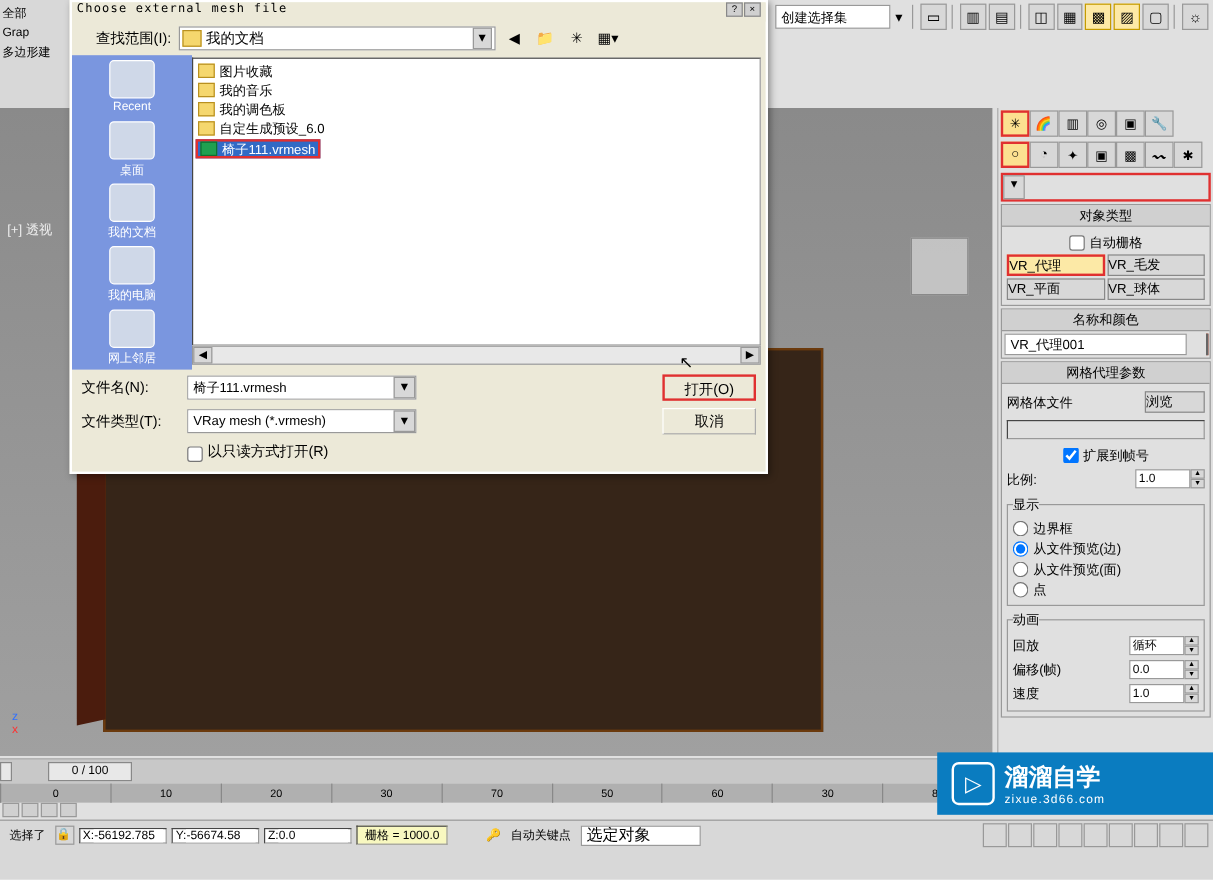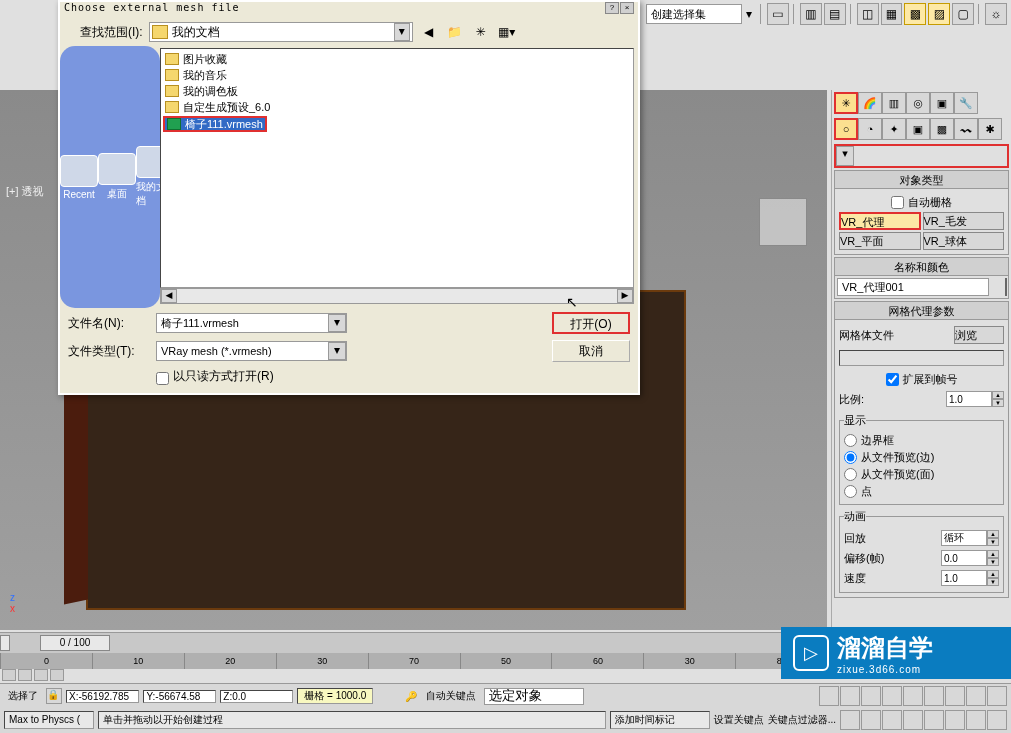--- a/index.html
+++ b/index.html
@@ -89,21 +89,21 @@
     .dlg-title .wbtns div { width: 14px; height: 12px; border: 1px solid #888; background: #d0d0d0; font-size: 8px; text-align: center; }
     .dlg-toolbar { height: 28px; display: flex; align-items: center; gap: 6px; padding: 0 20px; }
     .dlg-toolbar .lbl { }
     .dlg-toolbar .dd { display: flex; align-items: center; border: 1px solid #999; background: #fff; width: 264px; height: 20px; padding: 0 2px; }
     .dlg-toolbar .dd .folder-ico { width: 16px; height: 14px; background: #f5d76e; border: 1px solid #b89020; margin-right: 4px; }
     .dlg-toolbar .dd span { flex: 1; }
     .dlg-toolbar .dd .ddbtn { width: 16px; height: 18px; border: 1px solid #999; background: #d8d8d8; text-align: center; }
     .dlg-toolbar .tbtn { width: 20px; height: 20px; display: flex; align-items: center; justify-content: center; }
     
     .dlg-body { display: flex; height: 262px; }
-    .places { width: 100px; background: #7a96df; display: flex; flex-direction: row; border-radius: 15px; }
+    .places { width: 100px; background: #7a96df; display: flex; flex-direction: column; }
     .place { flex: 1; display: flex; flex-direction: column; align-items: center; justify-content: center; color: #fff; font-size: 10px; gap: 2px; }
     .place .ico { width: 38px; height: 32px; background: #cfd8e8; border: 1px solid #fff; border-radius: 4px; }
     .file-area { flex: 1; display: flex; flex-direction: column; }
     .file-list { flex: 1; background: #fff; border: 1px inset #999; margin: 2px 4px 0 0; padding: 2px; overflow: hidden; }
     .file-item { height: 16px; display: flex; align-items: center; gap: 4px; padding: 0 2px; font-size: 11px; }
     .file-item .fico { width: 14px; height: 12px; background: #f5d76e; border: 1px solid #b89020; }
     .file-item .fico.mesh { background: #20a050; border-color: #107030; }
     .file-item.selected { background: #316ac5; color: #fff; }
     .file-item.highlight { border: 2px solid #e03030; width: fit-content; margin: 1px 0; }
     .hscroll { height: 16px; background: #e8e8e8; border: 1px solid #999; margin: 0 4px 4px 0; display: flex; justify-content: space-between; }
@@ -115,30 +115,35 @@
     .dlg-row .combo3 { flex: 1; display: flex; border: 1px solid #999; background: #fff; height: 20px; max-width: 268px; }
     .dlg-row .combo3 input { flex: 1; border: none; padding: 0 4px; font-size: 11px; }
     .dlg-row .combo3 .ddbtn { width: 18px; border: 1px solid #999; background: #d8d8d8; text-align: center; }
     .dlg-row .dbtn { width: 78px; height: 22px; border: 1px outset #fff; background: #ece9d8; text-align: center; line-height: 20px; }
     .dbtn.highlight { border: 2px solid #e03030; }
     .dlg-row .chk { display: flex; align-items: flex-end; gap: 4px; }
     
     
     .watermark { position: absolute; bottom: 54px; right: 0; width: 230px; height: 52px; background: #0a7cc0; display: flex; align-items: center; gap: 8px; padding: 0 12px; color: #fff; }
     .wm-ico { width: 36px; height: 36px; border: 2px solid #fff; border-radius: 6px; display: flex; align-items: center; justify-content: center; font-size: 18px; }
-    .wm-txt .big { font-size: 24px; font-weight: bold; }
+    .wm-txt .big { font-size: 20px; font-weight: bold; }
     .wm-txt .small { font-size: 10px; letter-spacing: 1px; }
     
     .cursor { position: absolute; top: 294px; left: 566px; font-size: 14px; pointer-events: none; }
   </style>
 </head>
 <body>
 
 <div class="main-ui">
 
+  <div class="left-strip">
+    <div class="row">全部</div>
+    <div class="row">Grap</div>
+    <div class="row">多边形建</div>
+  </div>
 
   <div class="top-toolbar">
     <input class="combo" value="创建选择集" style="">
     <span class="arrow">▾</span>
     <div class="sep"></div>
     <div class="tb-btn">▭</div>
     <div class="sep"></div>
     <div class="tb-btn">▥</div>
     <div class="tb-btn">▤</div>
     <div class="sep"></div>
@@ -338,37 +343,20 @@
           <div></div>
           <div></div>
           <div></div>
           <div></div>
         <div></div>
           <div></div>
           <div></div>
           <div></div>
       </div>
     </div>
-    <div class="status-row2">
-      <div class="st-box" style="flex:0 0 90px">Max to Physcs (</div>
-      <div class="st-box">单击并拖动以开始创建过程</div>
-      <div class="st-box" style="flex:0 0 100px">添加时间标记</div>
-      <span class="st-lbl">设置关键点</span>
-      <span class="st-lbl">关键点过滤器...</span>
-      <div class="nav-btns">
-        <div></div>
-          <div></div>
-          <div></div>
-          <div></div>
-        <div></div>
-          <div></div>
-          <div></div>
-          <div></div>
-      </div>
-    </div>
   </div>
 
   <div class="dialog">
     <div class="dlg-title">
       <span class="tt">Choose external mesh file</span>
       <div class="wbtns">
         <div>?</div>
         <div>×</div>
       </div>
     </div>

